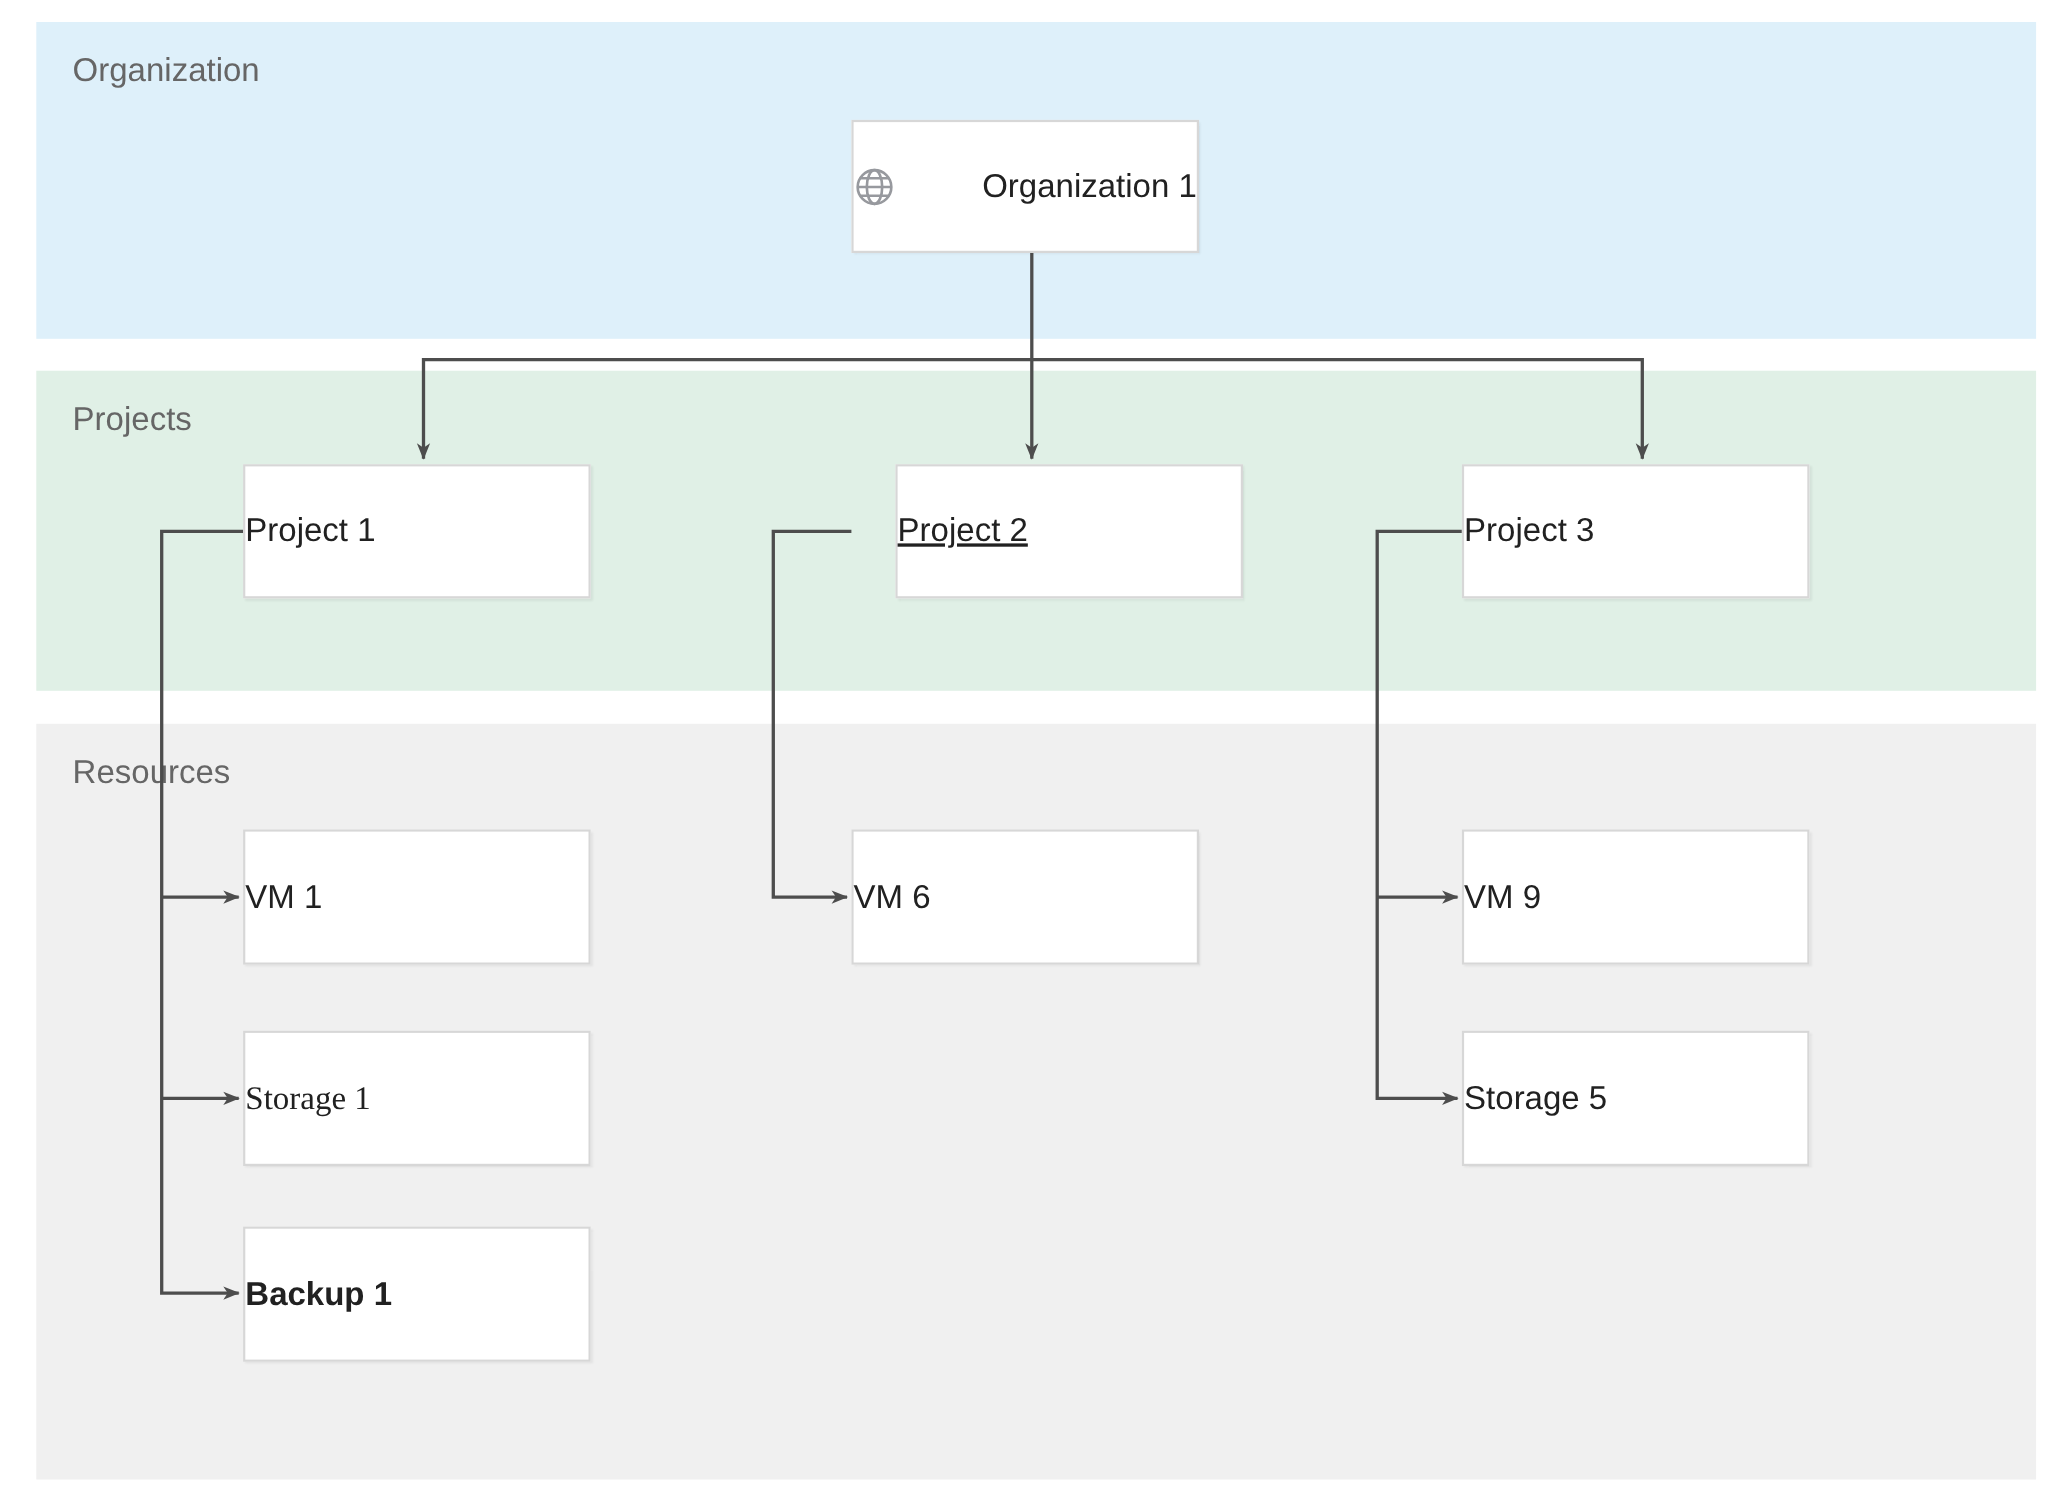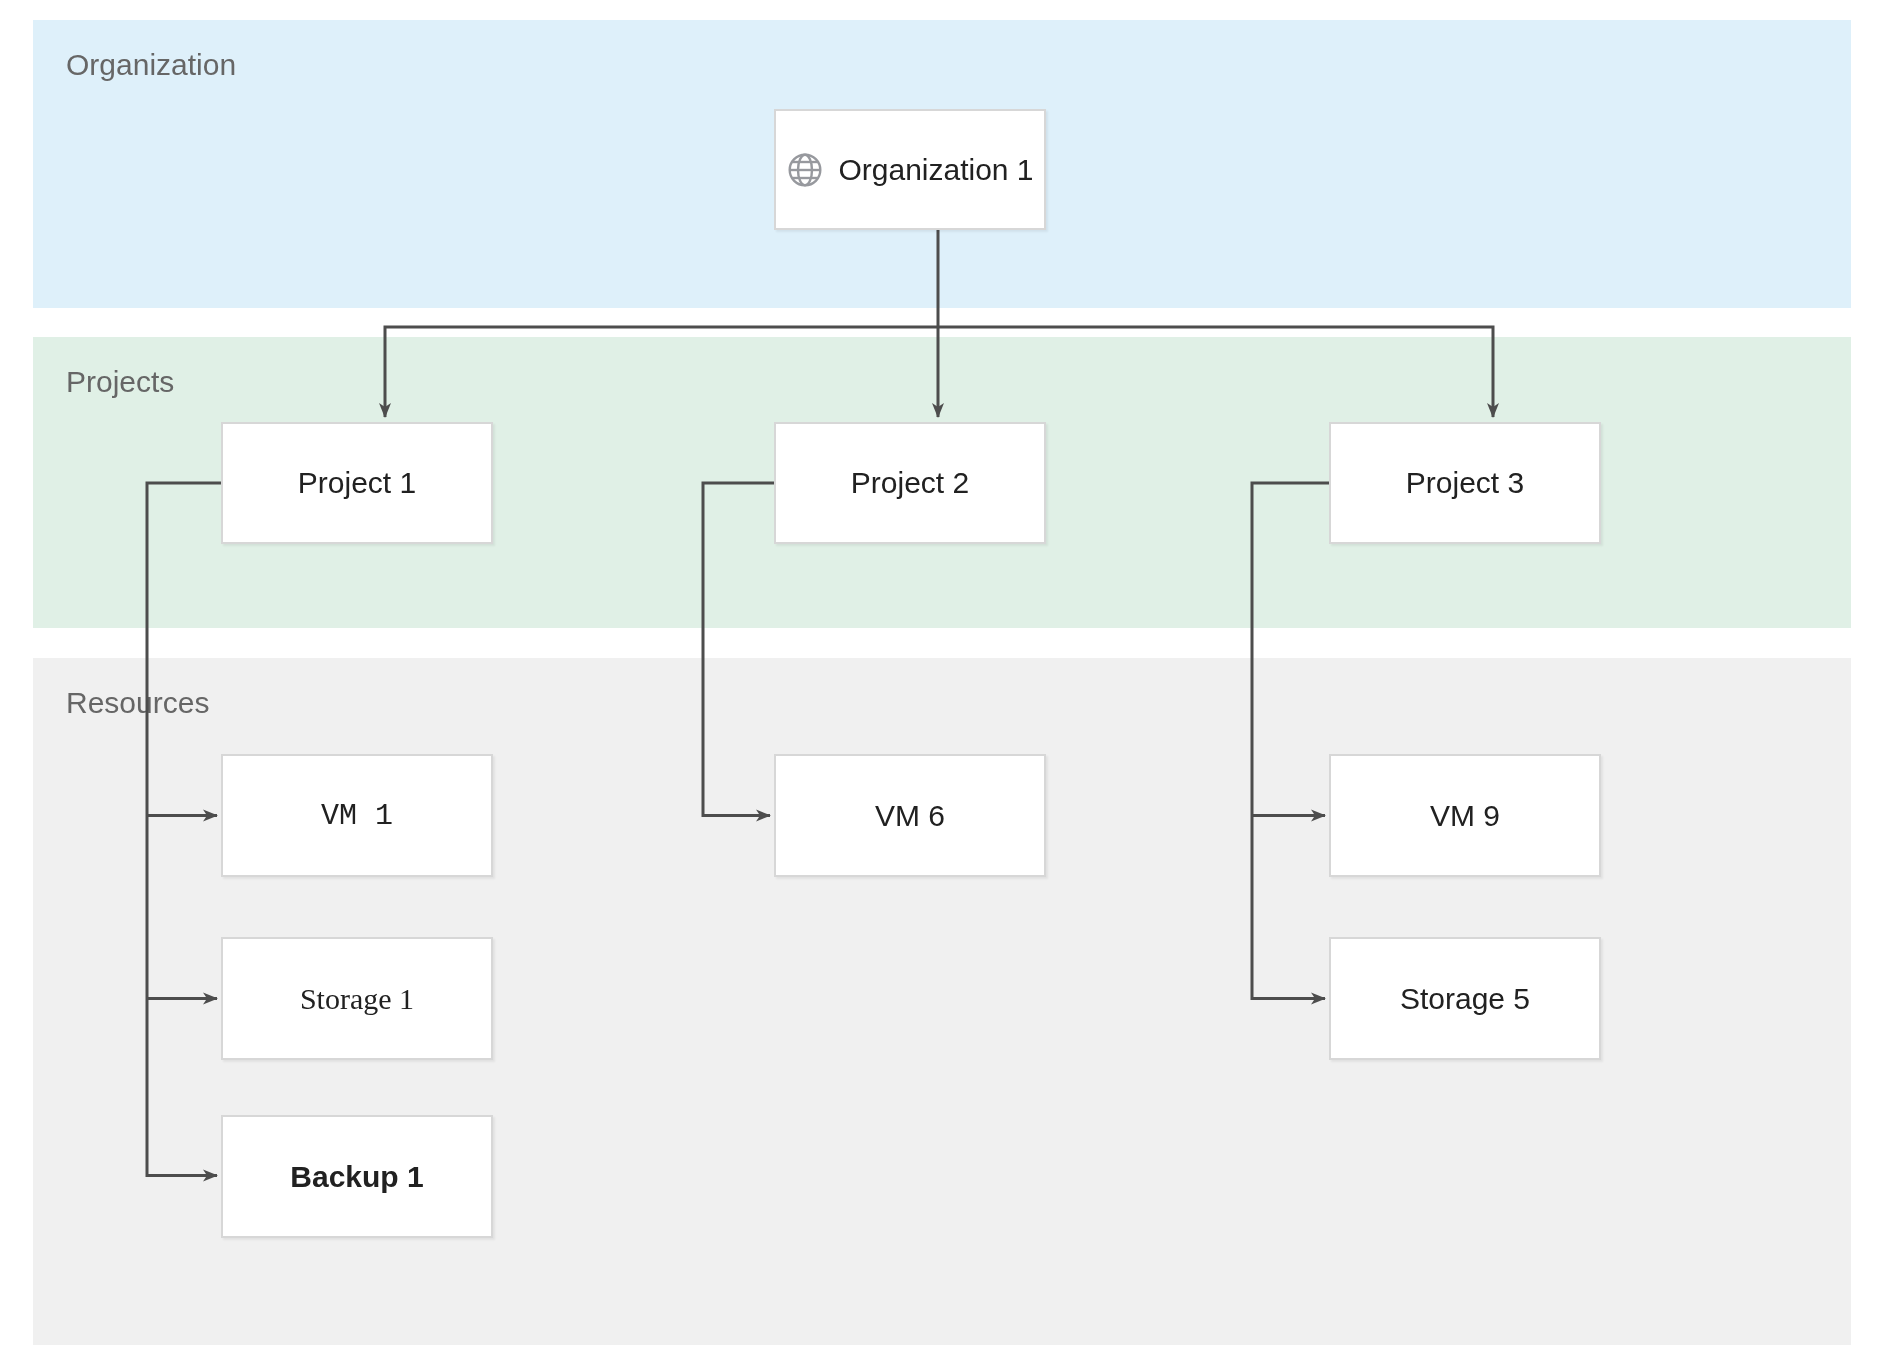--- a/index.html
+++ b/index.html
@@ -35,46 +35,46 @@
   .edges-layer {
     position: absolute;
     left: 0; top: 0;
     width: 1884px;
     height: 1358px;
     z-index: 1;
     pointer-events: none;
   }
   .node {
     position: absolute;
-    width: 272px;
+    width: 316px;
     height: 122px;
     box-sizing: border-box;
     background: #ffffff;
     border: 2px solid #d7d7d7;
     box-shadow: 2px 2px 2px rgba(0,0,0,0.06);
     display: flex;
     align-items: center;
-    justify-content: center;
+    justify-content: space-between;
     gap: 14px;
     font-size: 30px;
     color: #212121;
     z-index: 2;
   }
   .node-label { white-space: nowrap; }
   .globe {
     width: 38px;
     height: 38px;
     flex: 0 0 auto;
   }
   
   #node-organization1 { left: 774px;  top: 109px; height: 121px; }
   #node-project1      { left: 221px;  top: 422px; }
-  #node-project2      { left: 774px;  top: 422px; }
+  #node-project2      { left: 814px;  top: 422px; text-decoration: underline; }
   #node-project3      { left: 1329px; top: 422px; }
-  #node-vm1           { left: 221px;  top: 754px; height: 123px; font-family: Liberation Mono, monospace; }
+  #node-vm1           { left: 221px;  top: 754px; height: 123px; }
   #node-storage1      { left: 221px;  top: 937px; height: 123px; font-family: Liberation Serif, serif; }
   #node-backup1       { left: 221px;  top: 1115px; height: 123px; font-weight: bold; }
   #node-vm2           { left: 774px;  top: 754px; height: 123px; }
   #node-vm3           { left: 1329px; top: 754px; height: 123px; }
   #node-storage3      { left: 1329px; top: 937px; height: 123px; }
 </style>
 </head>
 <body>
 
 <div class="canvas">

